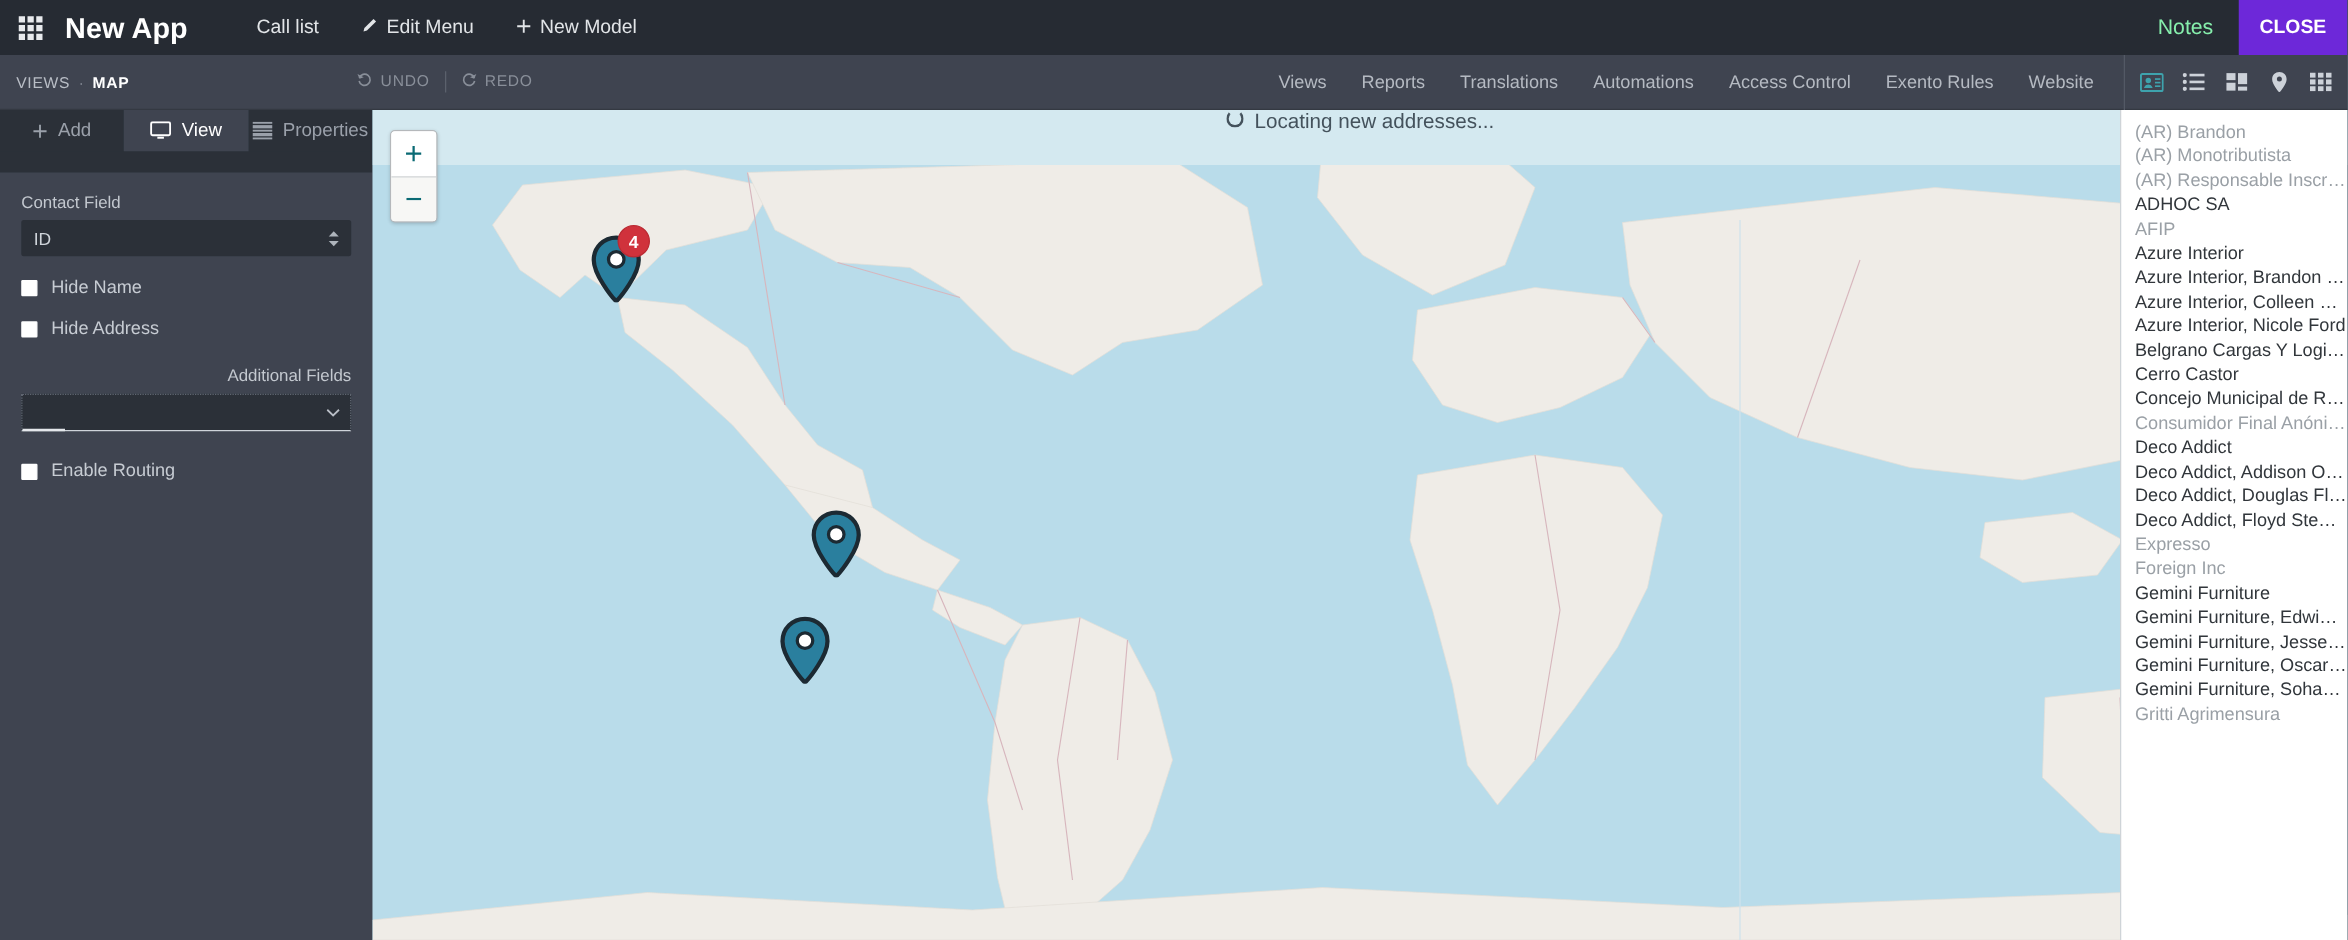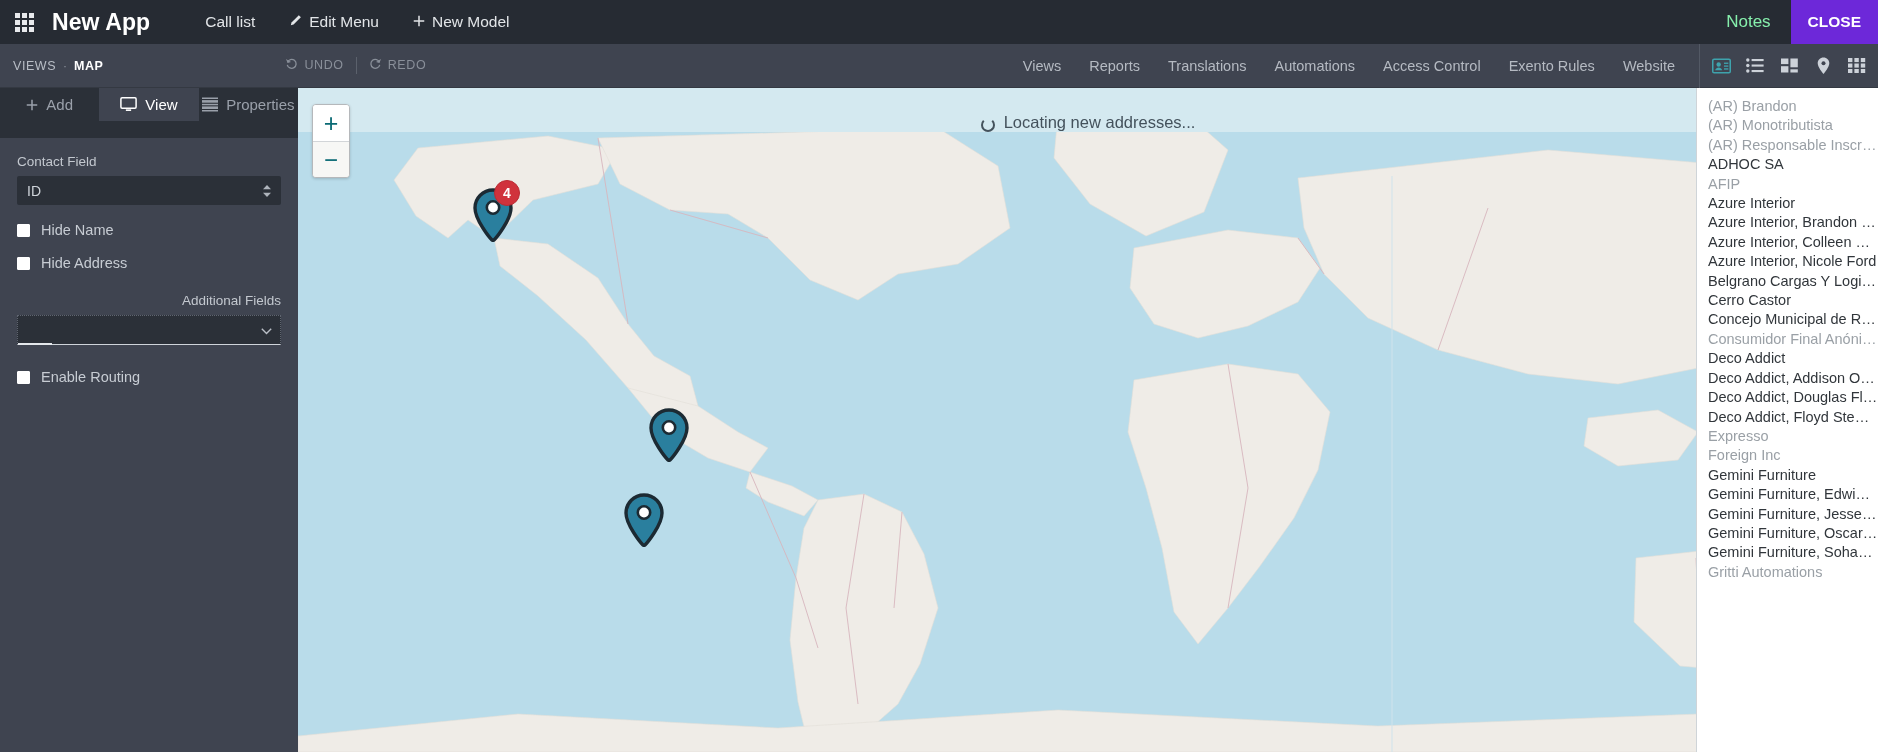--- a/index.html
+++ b/index.html
@@ -156,21 +156,21 @@
   
   .mapwrap {
     position: absolute; top: 88px; left: 298px;
     width: 1580px; height: 664px;
     overflow: hidden; background: #b9dcea;
   }
   .map-svg { position: absolute; inset: 0; width: 100%; height: 100%; }
   .locating-bar {
     position: absolute; top: 0; left: 0; width: 1580px; height: 44px;
     background: #d4e9f0;
-    display: flex; align-items: flex-end; justify-content: center;
+    display: flex; align-items: flex-start; justify-content: center;
     z-index: 6;
   }
   .locating-bar .txt { color: #44525c; font-size: 16.5px; }
   .spinner {
     width: 14px; height: 14px; border-radius: 50%;
     border: 2px solid #44525c; border-top-color: transparent;
     margin-right: 9px; display: inline-block;
   }
   .zoomctl {
     position: absolute; left: 14px; top: 16px; z-index: 8;
@@ -525,17 +525,17 @@
         <div class="contact-item">Deco Addict, Addison Olson</div>
         <div class="contact-item">Deco Addict, Douglas Fletc…</div>
         <div class="contact-item">Deco Addict, Floyd Steward</div>
         <div class="contact-item muted">Expresso</div>
         <div class="contact-item muted">Foreign Inc</div>
         <div class="contact-item">Gemini Furniture</div>
         <div class="contact-item">Gemini Furniture, Edwin Ha…</div>
         <div class="contact-item">Gemini Furniture, Jesse Br…</div>
         <div class="contact-item">Gemini Furniture, Oscar Mo…</div>
         <div class="contact-item">Gemini Furniture, Soham P…</div>
-        <div class="contact-item muted">Gritti Automations</div>
+        <div class="contact-item muted">Gritti Agrimensura</div>
       </div>
   </div>
 
 </div>
 
 </body></html>

